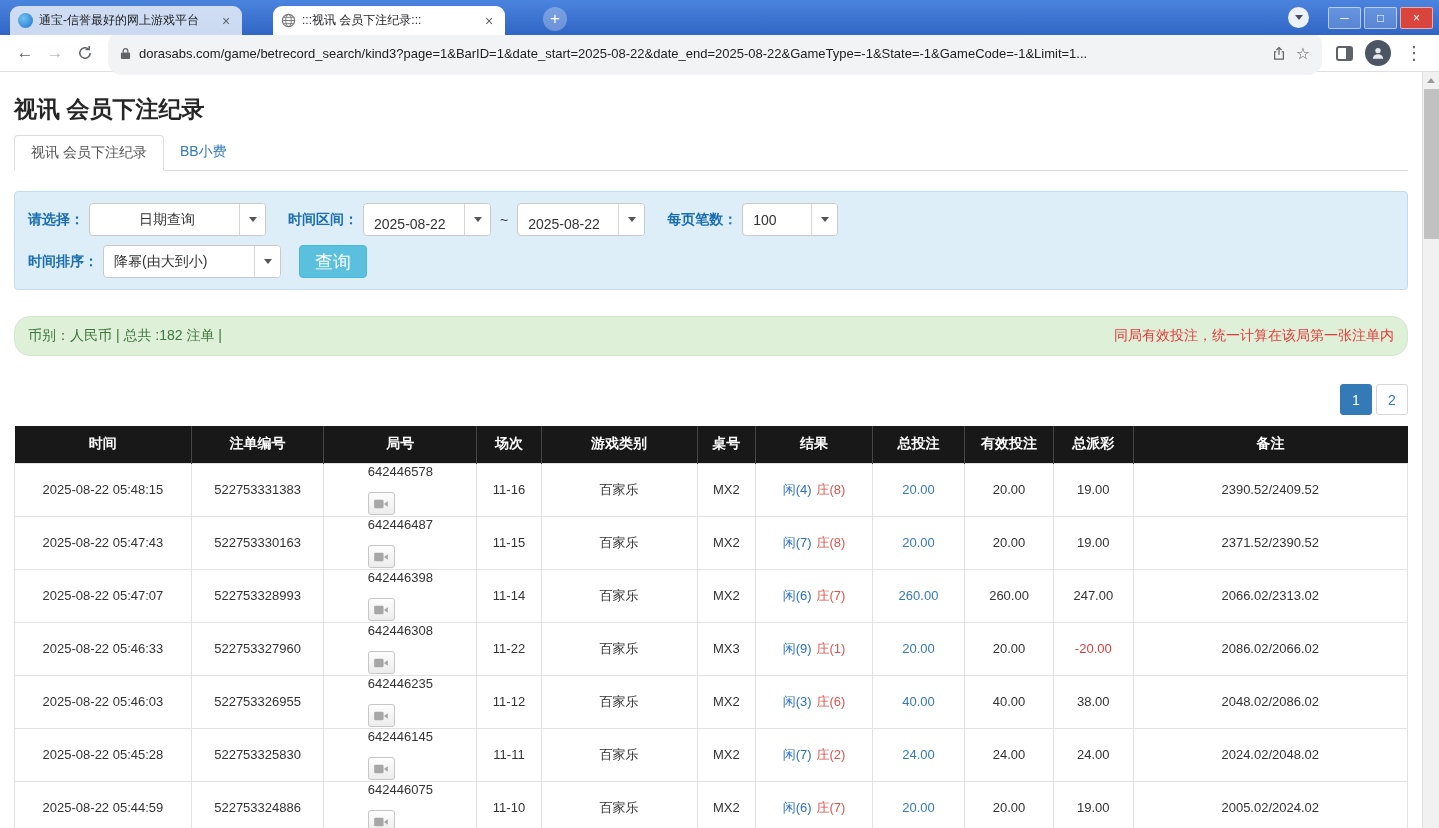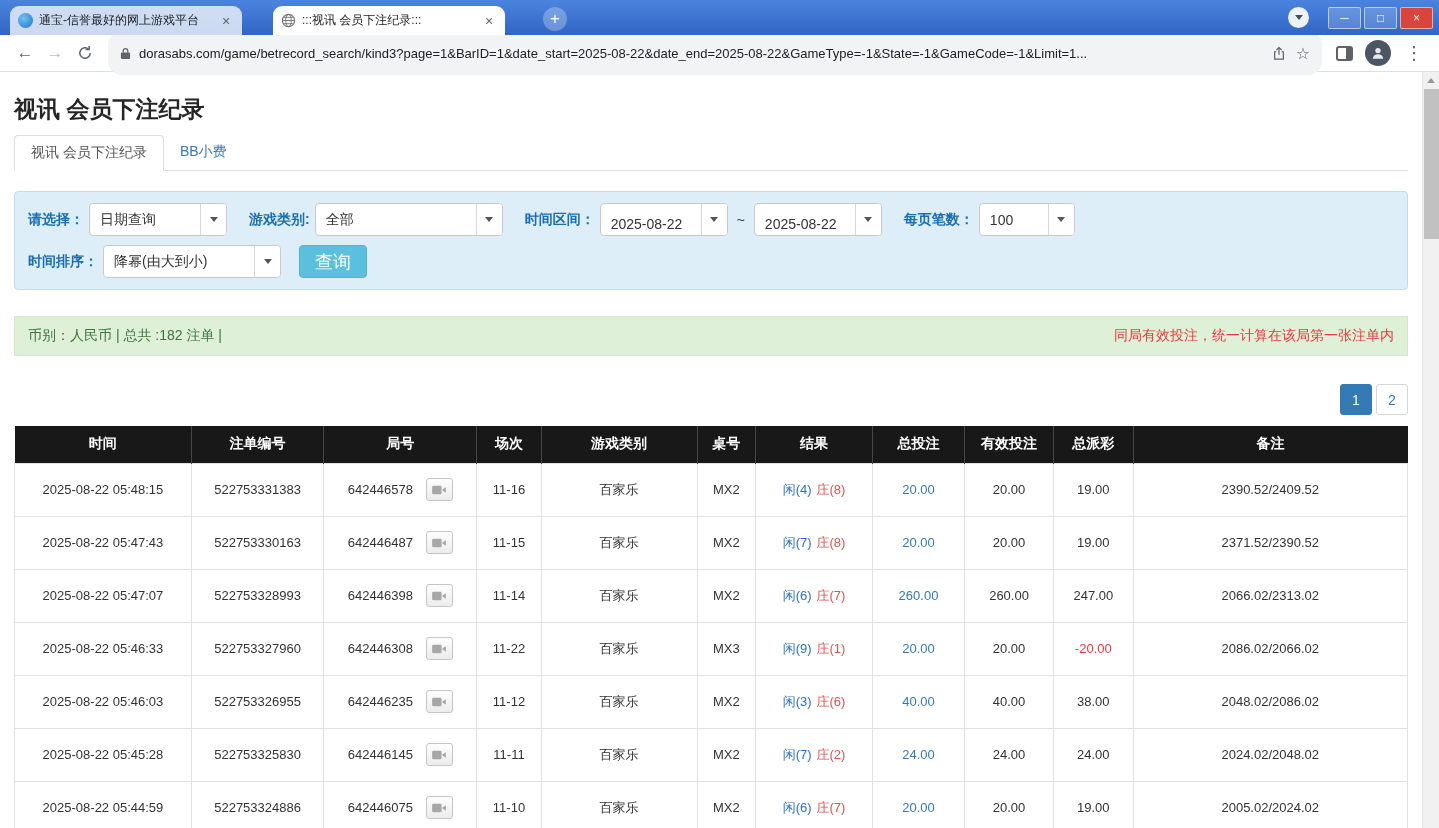--- a/index.html
+++ b/index.html
@@ -83,34 +83,34 @@
   .filter-panel { margin-top:20px; background:#ddeef8; border:1px solid #c3dced; border-radius:4px; padding:11px 13px; }
   .filter-row { display:flex; align-items:center; }
   .filter-row + .filter-row { margin-top:9px; }
   .f-group { display:flex; align-items:center; }
   .f-group + .f-group { margin-left:22px; }
   .f-label { color:#1a6eb0; font-weight:bold; font-size:14px; margin-right:5px; white-space:nowrap; }
   .combo { display:flex; align-items:stretch; height:33px; background:#fff; border:1px solid #c9c9c9; border-radius:4px; overflow:hidden; }
   .combo-val { display:flex; align-items:center; padding:0 10px; font-size:14px; color:#333; white-space:nowrap; }
   .combo-btn { width:26px; border-left:1px solid #d8d8d8; display:flex; align-items:center; justify-content:center; background:#fff; cursor:pointer; }
   .caret { width:0; height:0; border-left:4px solid transparent; border-right:4px solid transparent; border-top:5px solid #555; }
-  .w-select .combo-val { width:110px; }
+  .w-select .combo-val { width:110px;margin-left:39px; }
   .w-game   .combo-val { width:160px; }
   .w-date   .combo-val { width:100px;margin-top:8px; }
   .w-size   .combo-val { width:68px; }
   .w-sort   .combo-val { width:150px; }
   .tilde { margin:0 9px; font-size:14px; color:#333; }
   .search-btn {
     margin-left:18px; background:#5bc0de; border:1px solid #46b8da; color:#fff;
     font-size:18px; padding:0 15px; height:33px; border-radius:4px; cursor:pointer;
     font-family:inherit;
   }
 
   .summary-bar {
-    margin-top:26px; background:#dff0d8; border:1px solid #d0e9c6; border-radius:0;
+    margin-top:26px; background:#dff0d8; border:1px solid #d0e9c6; border-radius:16px;
     padding:10px 13px; display:flex; justify-content:space-between; align-items:center; font-size:14px;
   }
   .summary-left { color:#3c763d; }
   .summary-right { color:#e4393c; }
 
   .pagination { margin-top:28px; display:flex; justify-content:flex-end; gap:4px; }
   .page-btn {
     min-width:32px; height:31px; padding:0 6px; display:flex; align-items:center; justify-content:center;
     font-size:14px; border:1px solid #d7d7d7; border-radius:3px; color:#337ab7; background:#fff; cursor:pointer;
   }
@@ -119,21 +119,21 @@
   .bet-table { width:100%; border-collapse:collapse; table-layout:fixed; margin-top:11px; }
   .bet-table th {
     background:#181818; color:#fff; font-size:14px; font-weight:bold; height:37px;
     border-right:1px solid #454545; padding:0 4px; overflow:hidden;
   }
   .bet-table th:last-child { border-right:none; }
   .bet-table td {
     height:53px; border:1px solid #e2e2e2; text-align:center; font-size:13px; color:#333;
     padding:0 4px; overflow:hidden; white-space:nowrap;
   }
-  .round-wrap { display:inline-flex; align-items:center; gap:13px; }
+  .round-wrap { display:inline-flex; gap:13px;flex-direction:column; }
   .video-btn {
     width:27px; height:23px; border:1px solid #c6c6c6; border-radius:3px;
     background:linear-gradient(#fefefe,#ececec); display:inline-flex; align-items:center; justify-content:center;
     padding:0; cursor:pointer;
   }
   .res-p { color:#2a6ec9; }
   .res-b { color:#d9534f; margin-left:5px; }
   .link { color:#337ab7; cursor:pointer; }
   td.neg { color:#e03a3a; }
 
@@ -222,29 +222,20 @@
     <div class="nav-tab active">视讯 会员下注纪录</div>
     <div class="nav-tab link">BB小费</div>
   </div>
 
   <div class="filter-panel">
     <div class="filter-row">
       <div class="f-group">
         <span class="f-label">请选择：</span>
         <div class="combo w-select">
           <span class="combo-val">日期查询</span>
-          <span class="combo-btn">
-              <span class="caret"></span>
-            </span>
-        </div>
-      </div>
-      <div class="f-group">
-        <span class="f-label">游戏类别:</span>
-        <div class="combo w-game">
-          <span class="combo-val">全部</span>
           <span class="combo-btn">
               <span class="caret"></span>
             </span>
         </div>
       </div>
       <div class="f-group">
         <span class="f-label">时间区间：</span>
         <div class="combo w-date">
           <span class="combo-val">2025-08-22</span>
           <span class="combo-btn">

